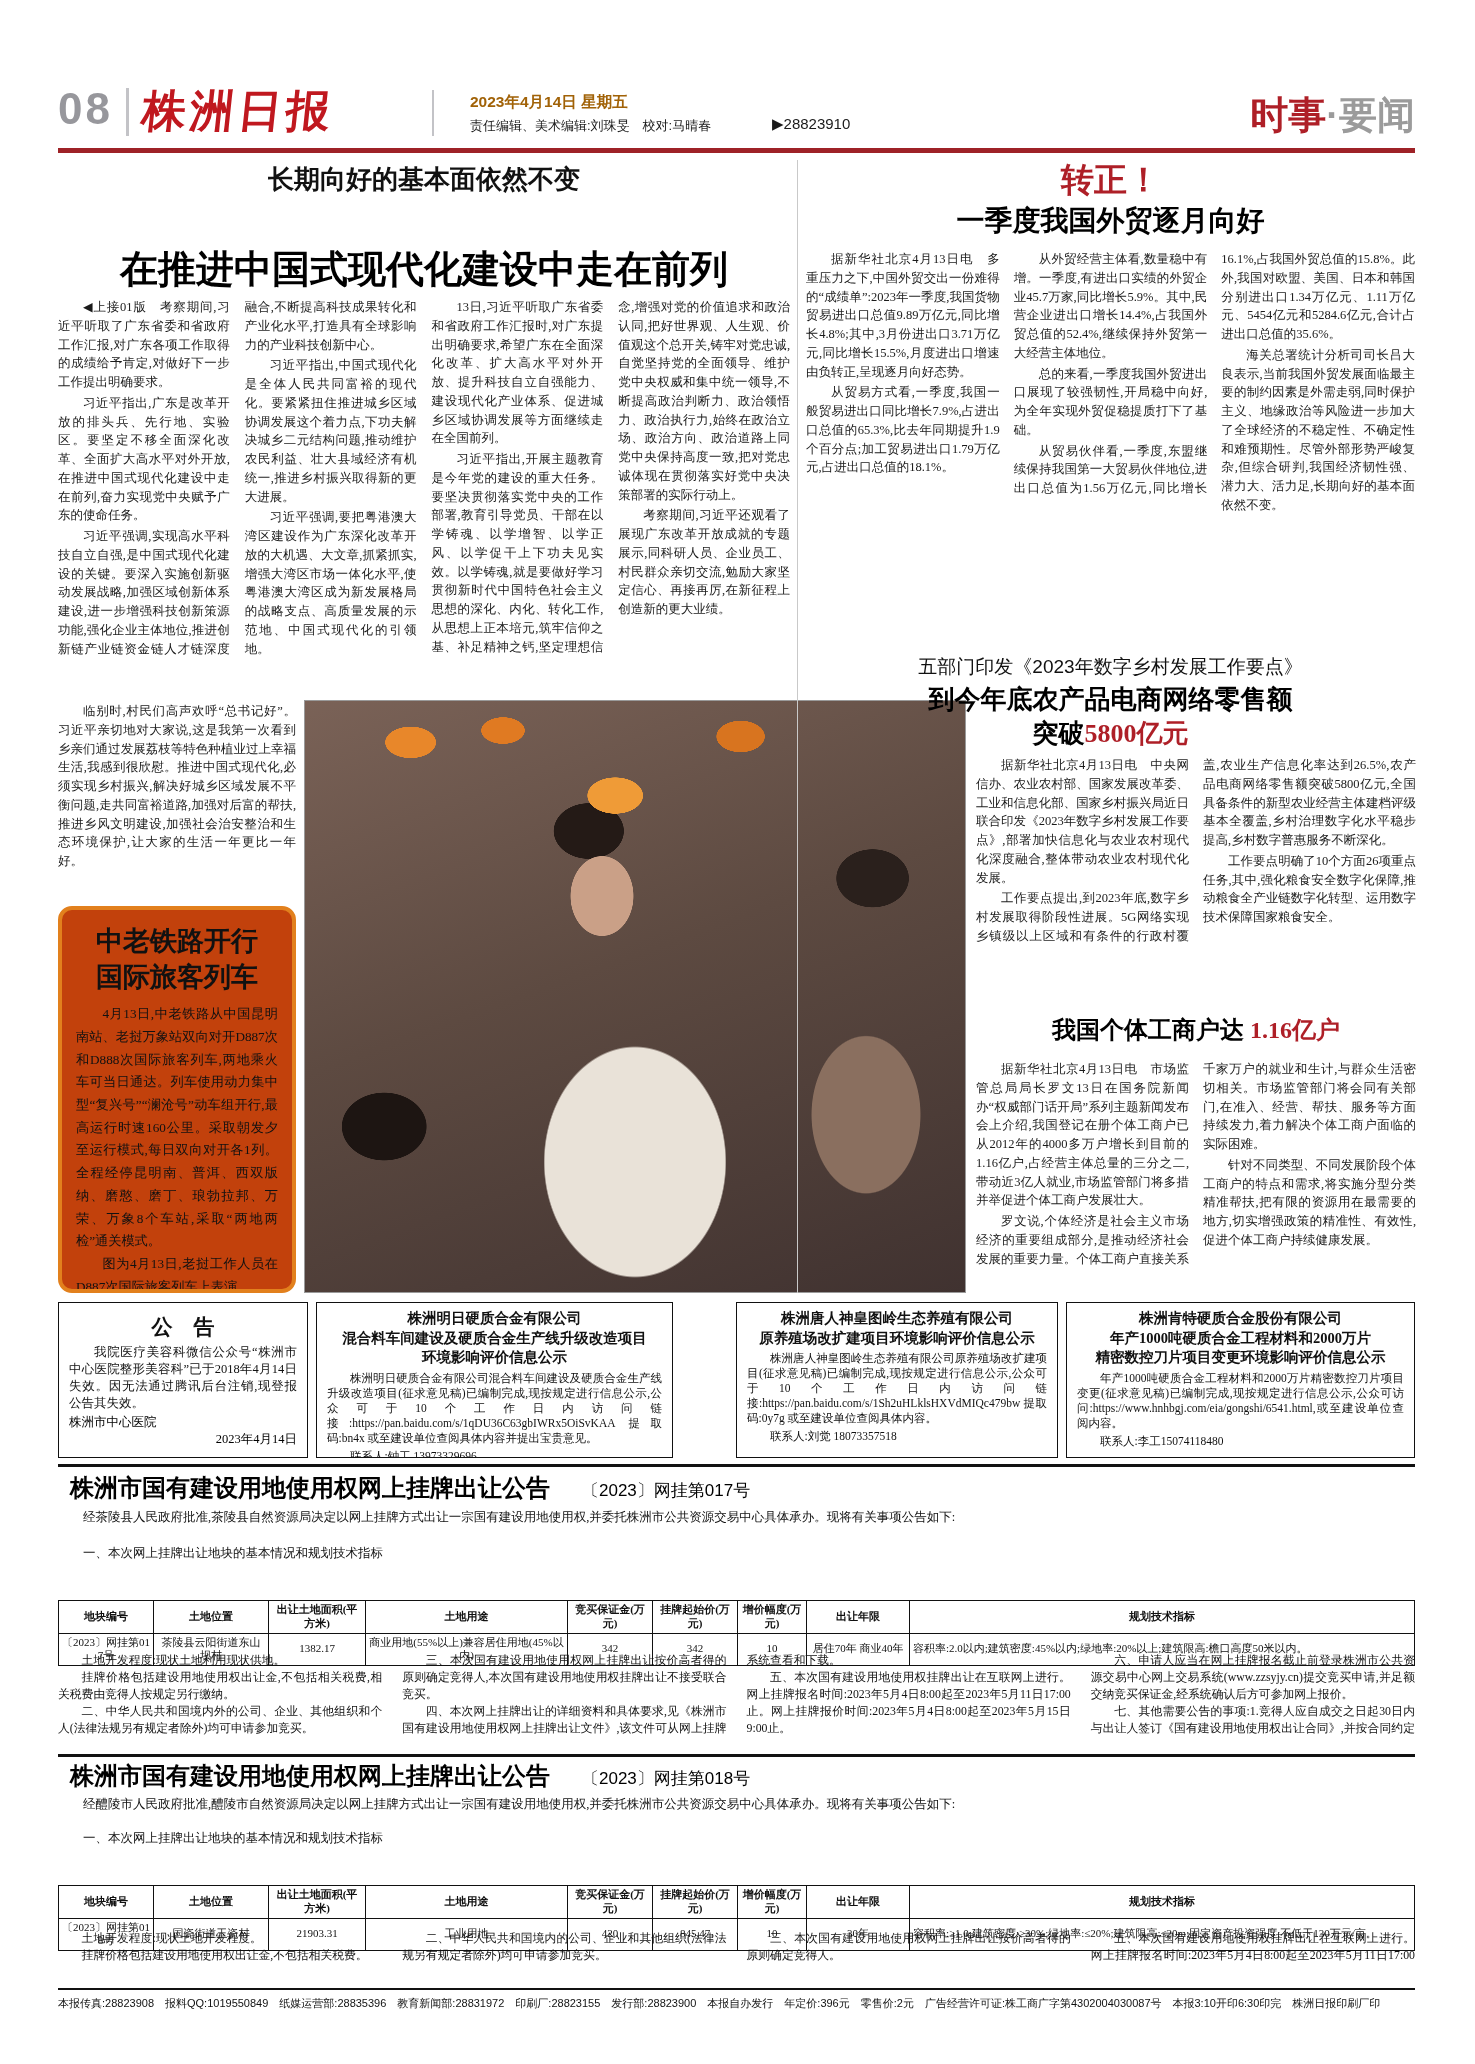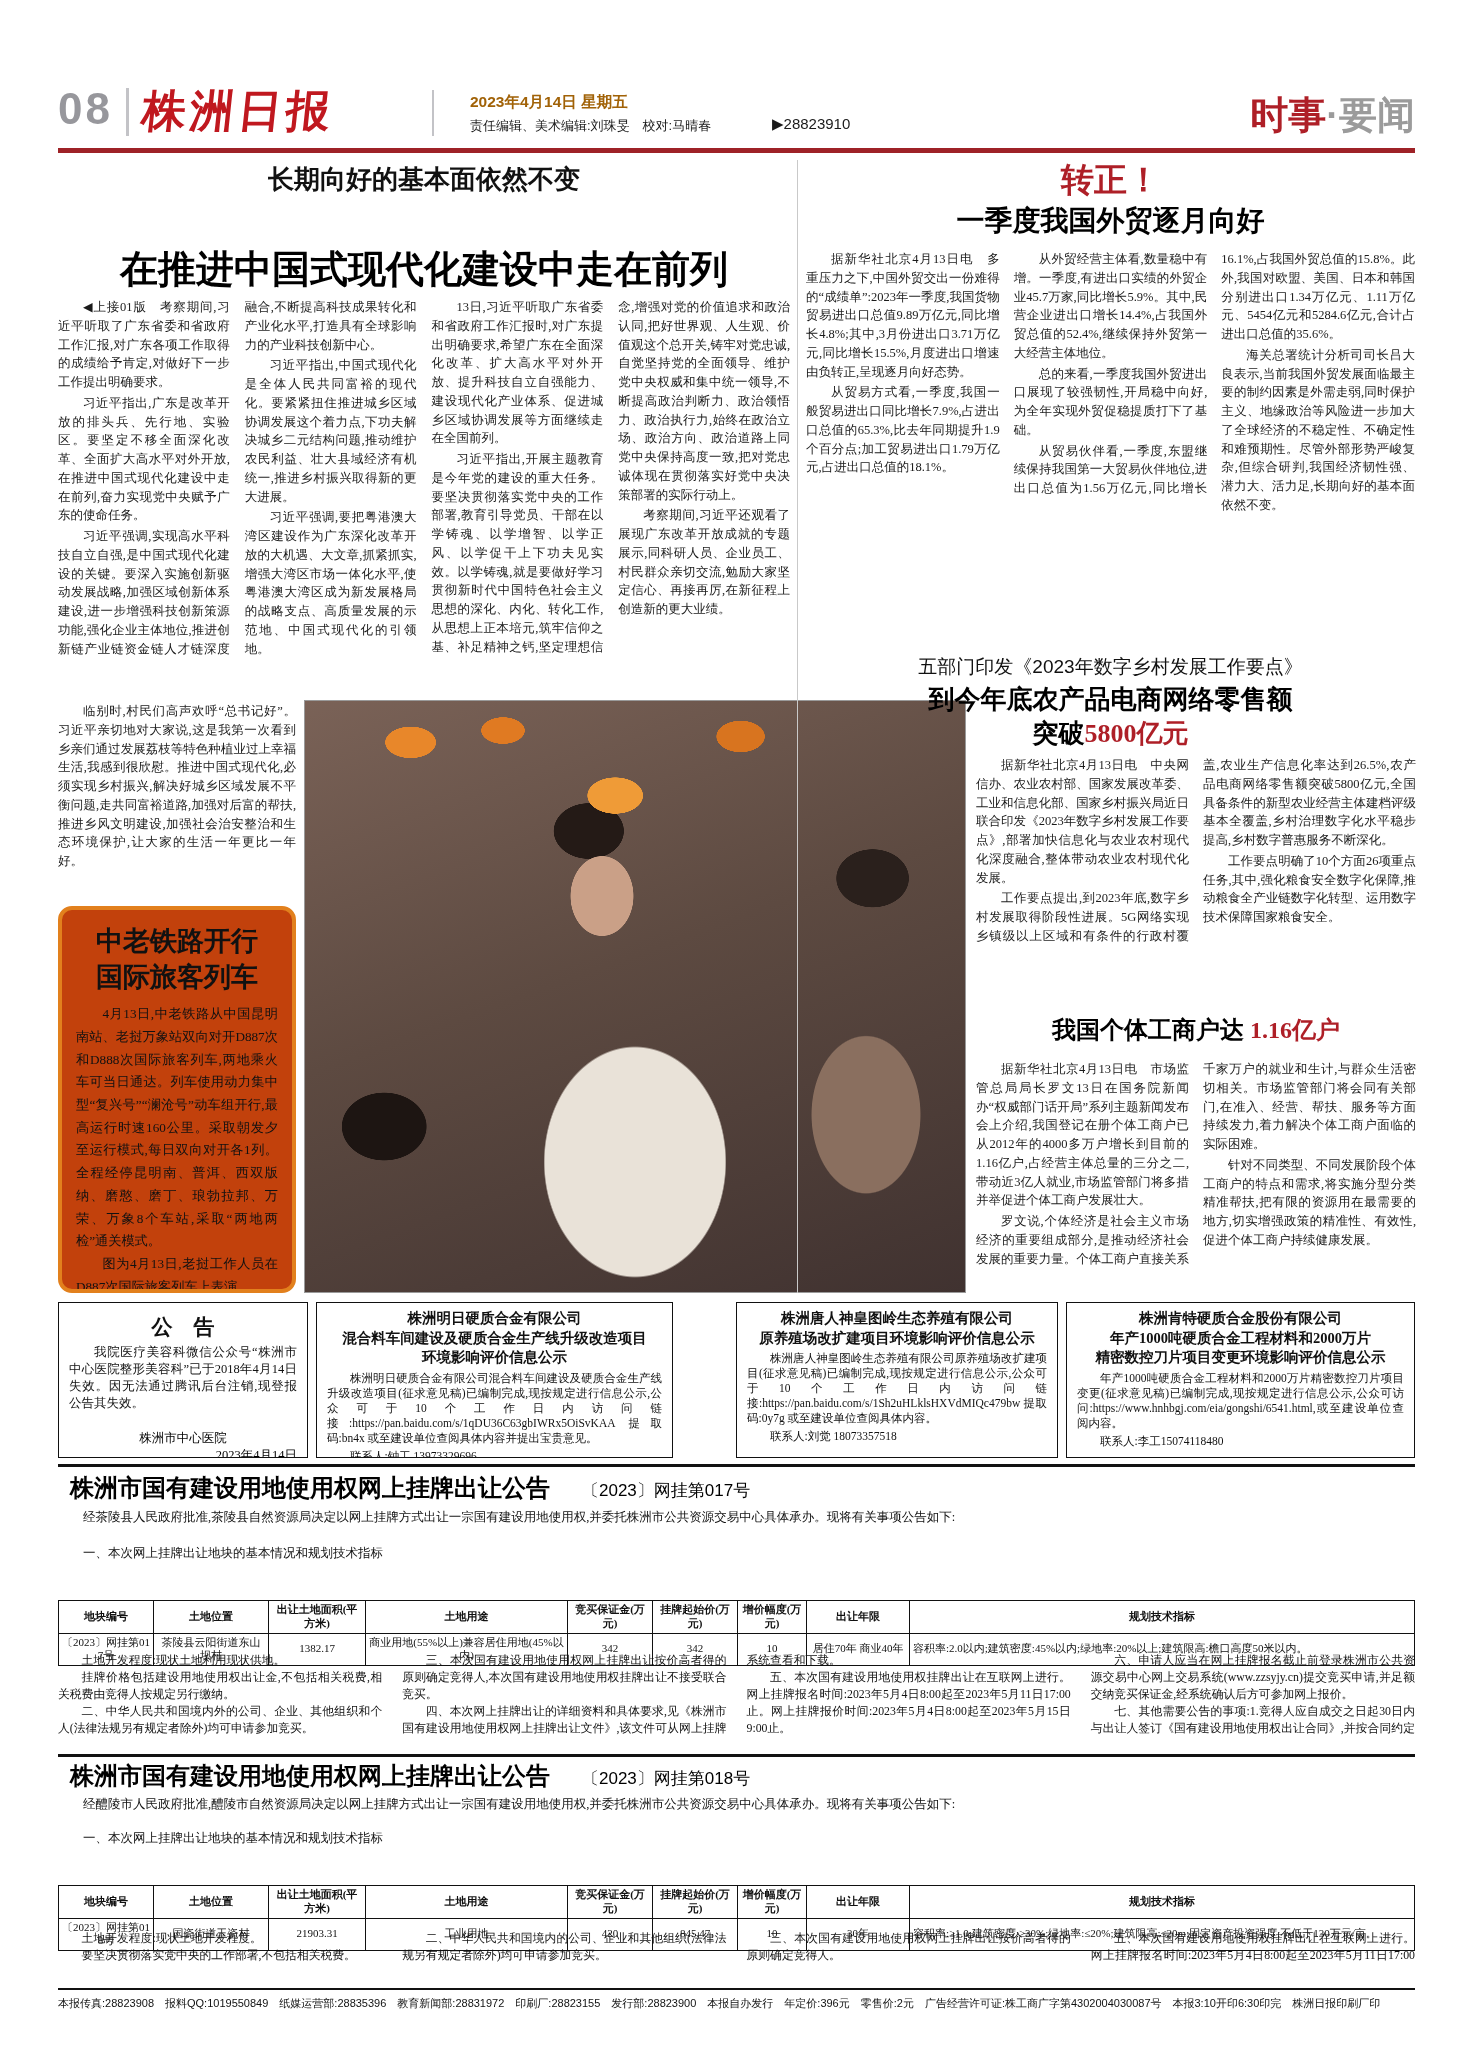--- a/index.html
+++ b/index.html
@@ -123,21 +123,21 @@
   </div>
   <div class="abs ser body-cols" style="left:976px;top:1060px;width:440px;height:232px;column-count:2;column-gap:14px;">
       <p>据新华社北京4月13日电　市场监管总局局长罗文13日在国务院新闻办“权威部门话开局”系列主题新闻发布会上介绍,我国登记在册个体工商户已从2012年的4000多万户增长到目前的1.16亿户,占经营主体总量的三分之二,带动近3亿人就业,市场监管部门将多措并举促进个体工商户发展壮大。</p>
       <p>罗文说,个体经济是社会主义市场经济的重要组成部分,是推动经济社会发展的重要力量。个体工商户直接关系千家万户的就业和生计,与群众生活密切相关。市场监管部门将会同有关部门,在准入、经营、帮扶、服务等方面持续发力,着力解决个体工商户面临的实际困难。</p>
       <p>针对不同类型、不同发展阶段个体工商户的特点和需求,将实施分型分类精准帮扶,把有限的资源用在最需要的地方,切实增强政策的精准性、有效性,促进个体工商户持续健康发展。</p>
     </div>
 
   <div class="abs ser notice" style="left:58px;top:1302px;width:250px;height:156px;">
     <div class="nt" style="font-size:21px;margin-top:4px;">公　告</div>
     <p class="nb" style="font-size:12.5px;">我院医疗美容科微信公众号“株洲市中心医院整形美容科”已于2018年4月14日失效。因无法通过腾讯后台注销,现登报公告其失效。</p>
-    <div style="text-align:center;font-size:12.5px;margin-top:18px;">株洲市中心医院</div>
+    <div style="text-align:left;font-size:12.5px;margin-top:2px;">株洲市中心医院</div>
     <div style="text-align:right;font-size:12.5px;">2023年4月14日</div>
   </div>
 
   <div class="abs ser notice" style="left:316px;top:1302px;width:357px;height:156px;">
     <div class="nt" style="font-size:14.5px;">株洲明日硬质合金有限公司</div>
     <div class="nt" style="font-size:14.5px;">混合料车间建设及硬质合金生产线升级改造项目</div>
     <div class="nt" style="font-size:14.5px;">环境影响评价信息公示</div>
     <p class="nb" style="font-size:11.5px;">株洲明日硬质合金有限公司混合料车间建设及硬质合金生产线升级改造项目(征求意见稿)已编制完成,现按规定进行信息公示,公众可于10个工作日内访问链接:https://pan.baidu.com/s/1qDU36C63gbIWRx5OiSvKAA 提取码:bn4x 或至建设单位查阅具体内容并提出宝贵意见。</p>
     <p class="nb" style="font-size:11.5px;">联系人:钟工 13973329696</p>
   </div>
@@ -237,21 +237,21 @@
             <td>845.47</td>
             <td>10</td>
             <td>30年</td>
             <td>容积率:≥1.0;建筑密度:≥30%;绿地率:≤20%;建筑限高:≤20m;固定资产投资强度:不低于130万元/亩。</td>
           </tr>
         </tbody>
     </table>
   </div>
   <div class="abs ser terms" style="left:58px;top:1930px;width:1357px;height:52px;">
       <p>土地开发程度:现状土地开发程度。</p>
-      <p>要坚决贯彻落实党中央的工作部署,不包括相关税费。</p>
+      <p>挂牌价格包括建设用地使用权出让金,不包括相关税费。</p>
       <p>二、中华人民共和国境内的公司、企业和其他组织(法律法规另有规定者除外)均可申请参加竞买。</p>
       <p>三、本次国有建设用地使用权网上挂牌出让按价高者得的原则确定竞得人。</p>
       <p>五、本次国有建设用地使用权挂牌出让在互联网上进行。网上挂牌报名时间:2023年5月4日8:00起至2023年5月11日17:00止。网上挂牌报价时间:2023年5月4日8:00起至2023年5月15日10:00止。</p>
     </div>
 
   <div class="abs blackline" style="left:58px;top:1988px;width:1357px;height:1.5px;"></div>
   <div class="abs san" style="left:58px;top:1996px;width:1357px;font-size:11px;color:#111;white-space:nowrap;overflow:hidden;">本报传真:28823908　报料QQ:1019550849　纸媒运营部:28835396　教育新闻部:28831972　印刷厂:28823155　发行部:28823900　本报自办发行　年定价:396元　零售价:2元　广告经营许可证:株工商广字第4302004030087号　本报3:10开印6:30印完　株洲日报印刷厂印</div>
 
 </div>
 

